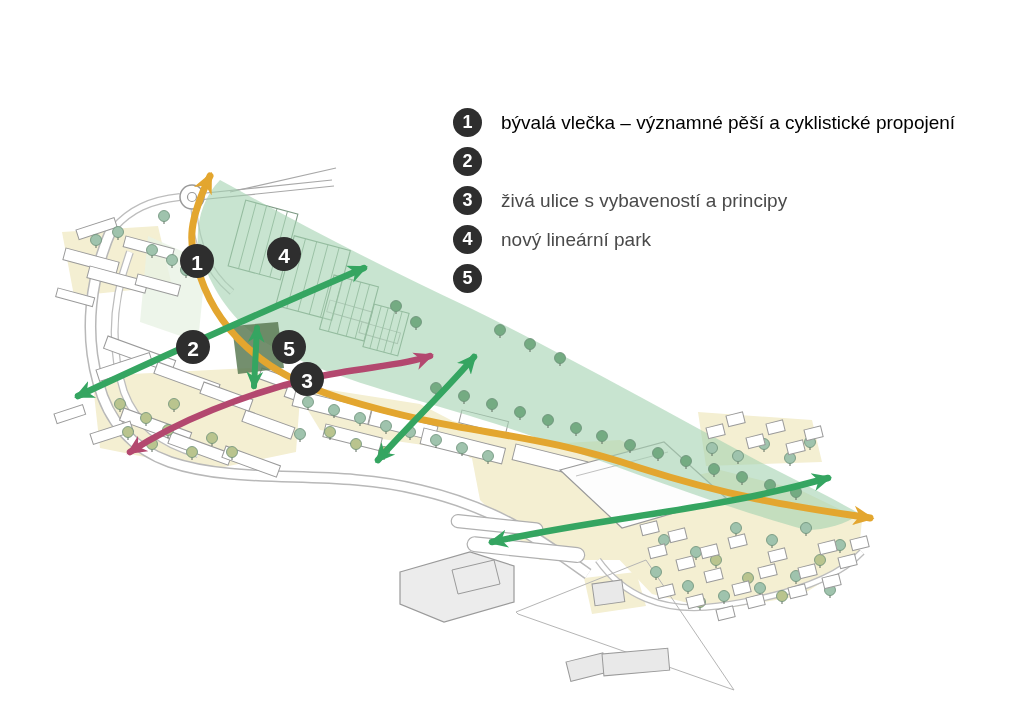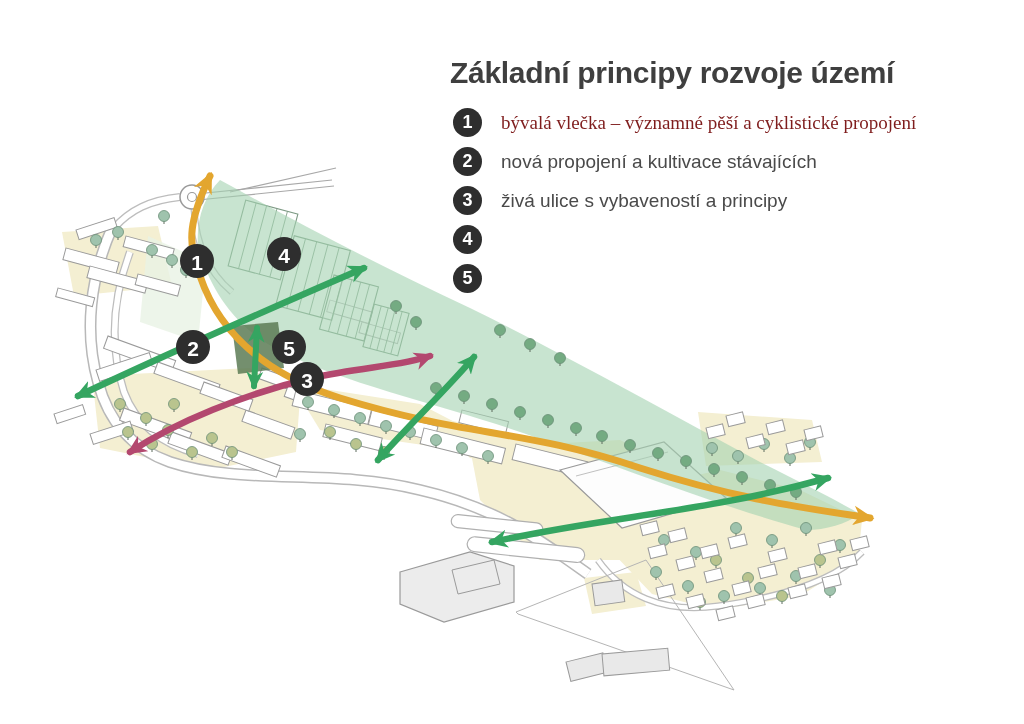--- a/index.html
+++ b/index.html
@@ -345,35 +345,34 @@
           <circle cx="284" cy="254" r="17" fill="#2E2E2E"></circle>
           <text x="284" y="255" text-anchor="middle" dominant-baseline="central" class="mnum" fill="#FFFFFF">4</text>
         </g>
         <g>
           <circle cx="289" cy="347" r="17" fill="#2E2E2E"></circle>
           <text x="289" y="348" text-anchor="middle" dominant-baseline="central" class="mnum" fill="#FFFFFF">5</text>
         </g>
       </g>
   </svg>
 
-  <h1 class="title" style="color: rgb(63, 63, 63);">Základní principy rozvoje území</h1>
 
   <div class="legend" id="legend">
       <div class="legend-row">
         <div class="legend-num" style="background: rgb(46, 46, 46); color: rgb(255, 255, 255);">1</div>
-        <div class="legend-label" style="color: #7f1d1d; font-family: Liberation Serif, serif;">bývalá vlečka – významné pěší a cyklistické propojení</div>
+        <div class="legend-label" style="color: #000000;">bývalá vlečka – významné pěší a cyklistické propojení</div>
       </div>
       <div class="legend-row">
         <div class="legend-num" style="background: rgb(46, 46, 46); color: rgb(255, 255, 255);">2</div>
-        <div class="legend-label" style="color: rgb(74, 74, 74);">nová propojení a kultivace stávajících</div>
       </div>
       <div class="legend-row">
         <div class="legend-num" style="background: rgb(46, 46, 46); color: rgb(255, 255, 255);">3</div>
         <div class="legend-label" style="color: rgb(74, 74, 74);">živá ulice s vybaveností a principy</div>
       </div>
       <div class="legend-row">
         <div class="legend-num" style="background: rgb(46, 46, 46); color: rgb(255, 255, 255);">4</div>
+        <div class="legend-label" style="color: rgb(74, 74, 74);">nový lineární park</div>
       </div>
       <div class="legend-row">
         <div class="legend-num" style="background: rgb(46, 46, 46); color: rgb(255, 255, 255);">5</div>
       </div>
     </div>
 </div>
 
 </body></html>

